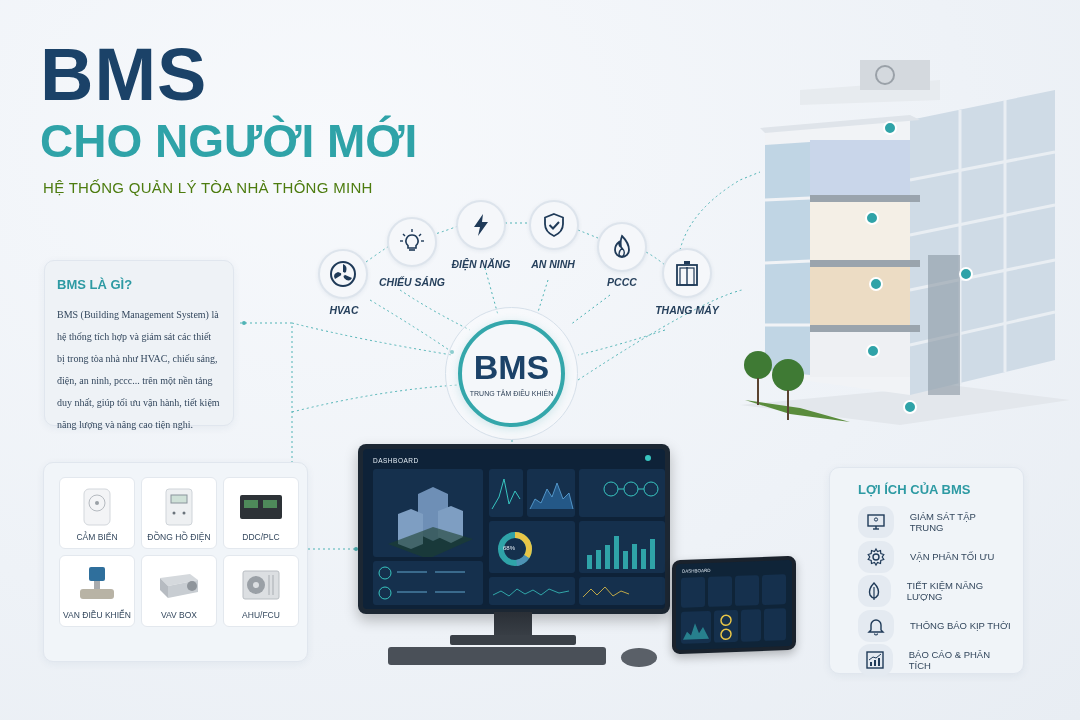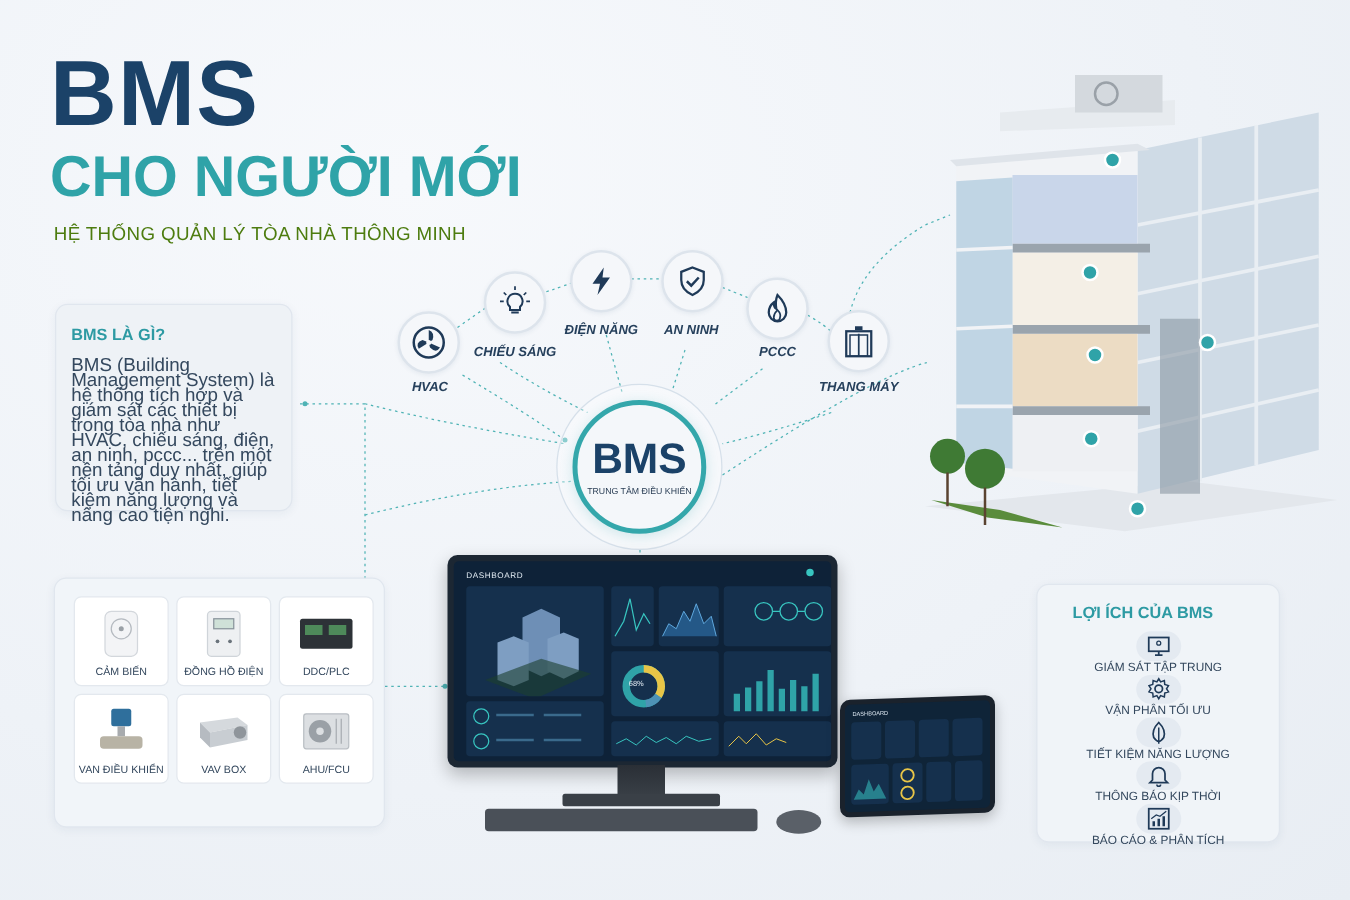--- a/index.html
+++ b/index.html
@@ -19,37 +19,37 @@
 
   
   .card {
     background: #eef2f6;
     border: 1px solid #e0e6ee;
     border-radius: 10px;
     box-shadow: 0 2px 8px rgba(30,60,100,0.06);
   }
   .card-title { color: #2d9aa3; font-weight: 700; font-size: 14px; }
 
-  .what-card { left: 44px; top: 243px; width: 190px; height: 166px; padding: 16px 12px; }
+  .what-card { left: 44px; top: 260px; width: 190px; height: 166px; padding: 16px 12px; }
   .what-card .card-title { margin-bottom: 12px; font-size: 13px; }
-  .what-card .card-body { font-size: 15px; line-height: 12px; color: #34485e; }
+  .what-card .card-body { font-size: 10px; line-height: 22px; color: #34485e; font-family: Liberation Serif, serif; }
 
   .devices-card { left: 43px; top: 462px; width: 265px; height: 200px; padding: 14px 15px; background: #f1f5f9; }
   .devices-card .card-title { font-size: 13px; margin-bottom: 10px; }
   .dev-grid { display: grid; grid-template-columns: repeat(3, 76px); grid-gap: 6px 6px; }
   .dev-tile {
     width: 76px; height: 72px; background: #ffffff; border: 1px solid #e3e8ee; border-radius: 6px;
     display: flex; flex-direction: column; align-items: center; justify-content: flex-end; padding-bottom: 6px;
   }
   .dev-img { width: 48px; height: 40px; margin-bottom: 5px; display: flex; align-items: center; justify-content: center; }
   .dev-label { font-size: 8.5px; color: #33475d; }
 
   .benefits-card { left: 829px; top: 467px; width: 195px; height: 207px; padding: 14px 12px; background: #f0f4f8; }
   .benefits-card .card-title { padding-left: 16px; font-size: 13px; margin-bottom: 8px; }
-  .benefit-row { display: flex; align-items: center; height: 34.5px; flex-direction: column; }
+  .benefit-row { display: flex; align-items: center; height: 34.5px; }
   .benefit-icon {
     width: 36px; height: 32px; border-radius: 12px; background: #e4eaf1;
     display: flex; align-items: center; justify-content: center; margin-right: 16px; margin-left: 16px;
   }
   .benefit-label { font-size: 9.5px; color: #33475d; }
 
   
   .sys-node {
     width: 50px; height: 50px; border-radius: 50%;
     background: #f5f7fa; border: 2px solid #dde4ec;

